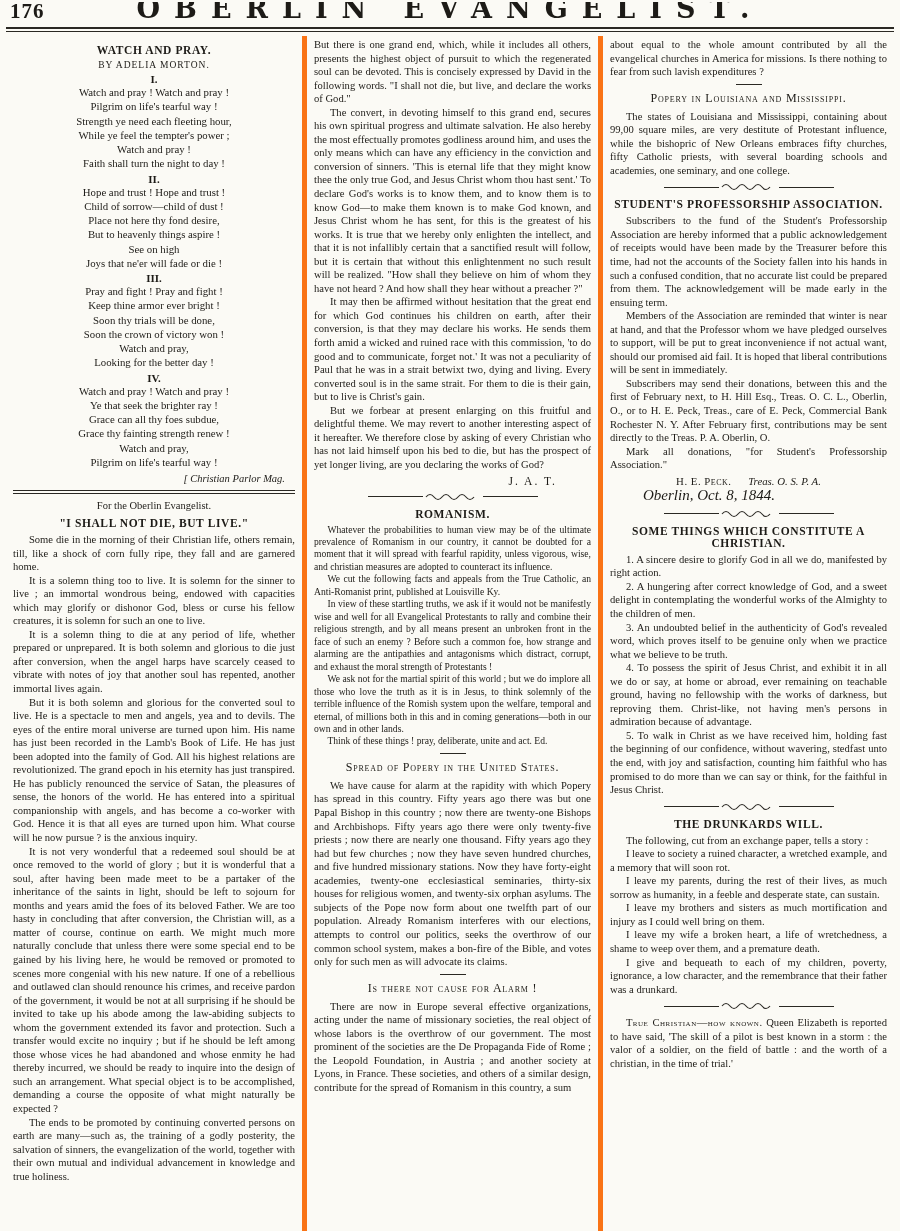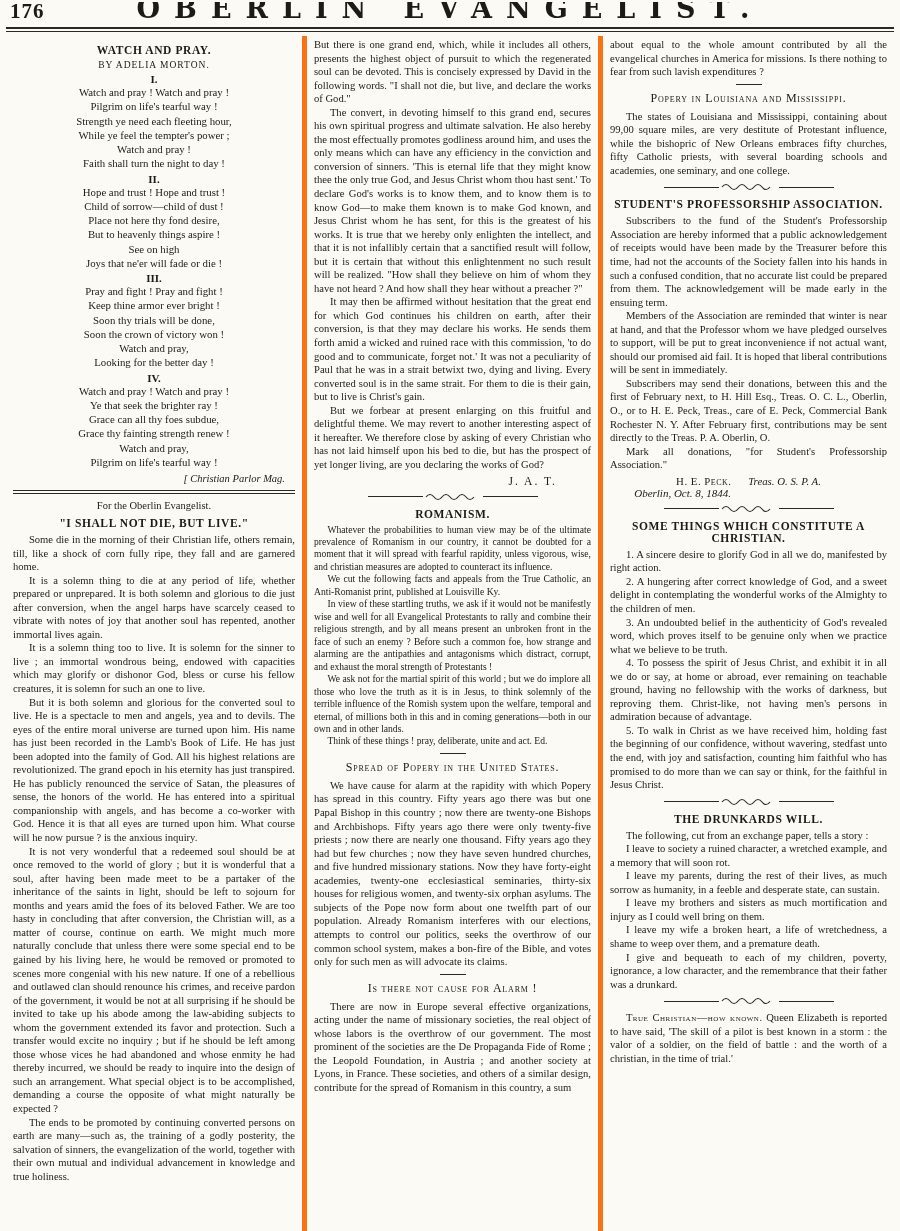--- a/index.html
+++ b/index.html
@@ -56,21 +56,21 @@
   .poem { margin-top: 2px; }
   .stanza-num { text-align: center; font-size: 11px; font-weight: bold; margin-top: 2px; }
   .stanza-lines { white-space: pre-line; text-align: center; font-size: 10.8px; line-height: 1.32; }
   .poem-attrib { text-align: right; font-style: italic; font-size: 10.5px; padding-right: 10px; margin: 4px 0 6px 0; }
 
   .signature-right { text-align: right; font-size: 11.5px; letter-spacing: 2px; padding-right: 34px; margin: 3px 0 4px 0; }
 
   .sig-line { text-align: center; font-size: 10.8px; margin-top: 3px; }
   .sig-name { font-variant: small-caps; letter-spacing: 0.5px; }
   .sig-role { font-style: italic; margin-left: 14px; text-align: center; }
-  .sig-dateline { font-style: italic; font-size: 11px; text-indent: 2.2em; margin-bottom: 2px; }
+  .sig-dateline { font-style: italic; font-size: 15px; text-indent: 2.2em; margin-bottom: 2px; }
 
   
   .double-rule {
     height: 4px; border-top: 1.5px solid #2a2823; border-bottom: 1px solid #2a2823;
     margin: 6px 0;
   }
   .squiggle-divider {
     display: flex; align-items: center; justify-content: center;
     height: 10px; margin: 5px auto; width: 170px;
   }
@@ -131,22 +131,22 @@
 
         <div class="poem-attrib">[ Christian Parlor Mag.</div>
       </div>
 
       <div class="double-rule"></div>
 
       <div>
         <div class="dateline-head">For the Oberlin Evangelist.</div>
         <div class="article-title">"I SHALL NOT DIE, BUT LIVE."</div>
         <p class="body-par">Some die in the morning of their Christian life, others remain, till, like a shock of corn fully ripe, they fall and are garnered home.</p>
+        <p class="body-par">It is a solemn thing too to live.  It is solemn for the sinner to live ; an immortal wondrous being, endowed with capacities which may glorify or dishonor God, bless or curse his fellow creatures, it is solemn for such an one to live.</p>
         <p class="body-par">It is a solemn thing to die at any period of life, whether prepared or unprepared.  It is both solemn and glorious to die just after conversion, when the angel harps have scarcely ceased to vibrate with notes of joy that another soul has repented, another immortal lives again.</p>
-        <p class="body-par">It is a solemn thing too to live.  It is solemn for the sinner to live ; an immortal wondrous being, endowed with capacities which may glorify or dishonor God, bless or curse his fellow creatures, it is solemn for such an one to live.</p>
         <p class="body-par">But it is both solemn and glorious for the converted soul to live.  He is a spectacle to men and angels, yea and to devils.  The eyes of the entire moral universe are turned upon him.  His name has just been recorded in the Lamb's Book of Life.  He has just been adopted into the family of God.  All his highest relations are revolutionized.  The grand epoch in his eternity has just transpired.  He has publicly renounced the service of Satan, the pleasures of sense, the honors of the world.  He has entered into a spiritual companionship with angels, and has become a co-worker with God.  Hence it is that all eyes are turned upon him.  What course will he now pursue ? is the anxious inquiry.</p>
         <p class="body-par">It is not very wonderful that a redeemed soul should be at once removed to the world of glory ; but it is wonderful that a soul, after having been made meet to be a partaker of the inheritance of the saints in light, should be left to sojourn for months and years amid the foes of its beloved Father.  We are too hasty in concluding that after conversion, the Christian will, as a matter of course, continue on earth.  We might much more naturally conclude that unless there were some special end to be gained by his living here, he would be removed or promoted to scenes more congenial with his new nature.  If one of a rebellious and outlawed clan should renounce his crimes, and receive pardon of the government, it would be not at all surprising if he should be invited to take up his abode among the law-abiding subjects to whom the government extended its favor and protection.  Such a transfer would excite no inquiry ; but if he should be left among those whose vices he had abandoned and whose enmity he had thereby incurred, we should be ready to inquire into the design of such an arrangement.  What special object is to be accomplished, demanding a course the opposite of what might naturally be expected ?</p>
         <p class="body-par">The ends to be promoted by continuing converted persons on earth are many—such as, the training of a godly posterity, the salvation of sinners, the evangelization of the world, together with their own mutual and individual advancement in knowledge and true holiness.</p>
       </div>
     </div>
 
     <div class="col">
       <div>
         <p class="body-par noindent">But there is one grand end, which, while it includes all others, presents the highest object of pursuit to which the regenerated soul can be devoted.  This is concisely expressed by David in the following words.  "I shall not die, but live, and declare the works of God."</p>
         <p class="body-par">The convert, in devoting himself to this grand end, secures his own spiritual progress and ultimate salvation.  He also hereby the most effectually promotes godliness around him, and uses the only means which can have any efficiency in the conviction and conversion of sinners.  'This is eternal life that they might know thee the only true God, and Jesus Christ whom thou hast sent.'  To declare God's works is to know them, and to know them is to know God—to make them known is to make God known, and Jesus Christ whom he has sent, for this is the greatest of his works.  It is true that we hereby only enlighten the intellect, and that it is not infallibly certain that a sanctified result will follow, but it is certain that without this enlightenment no such result will be realized.  "How shall they believe on him of whom they have not heard ?  And how shall they hear without a preacher ?"</p>

